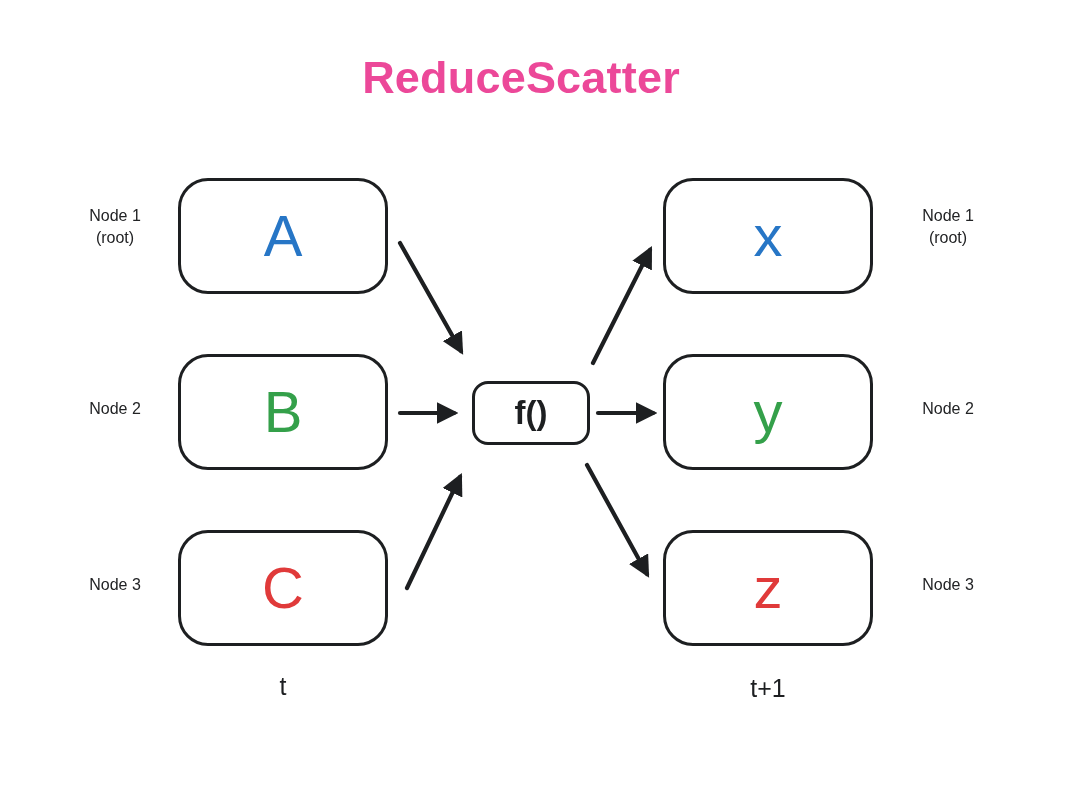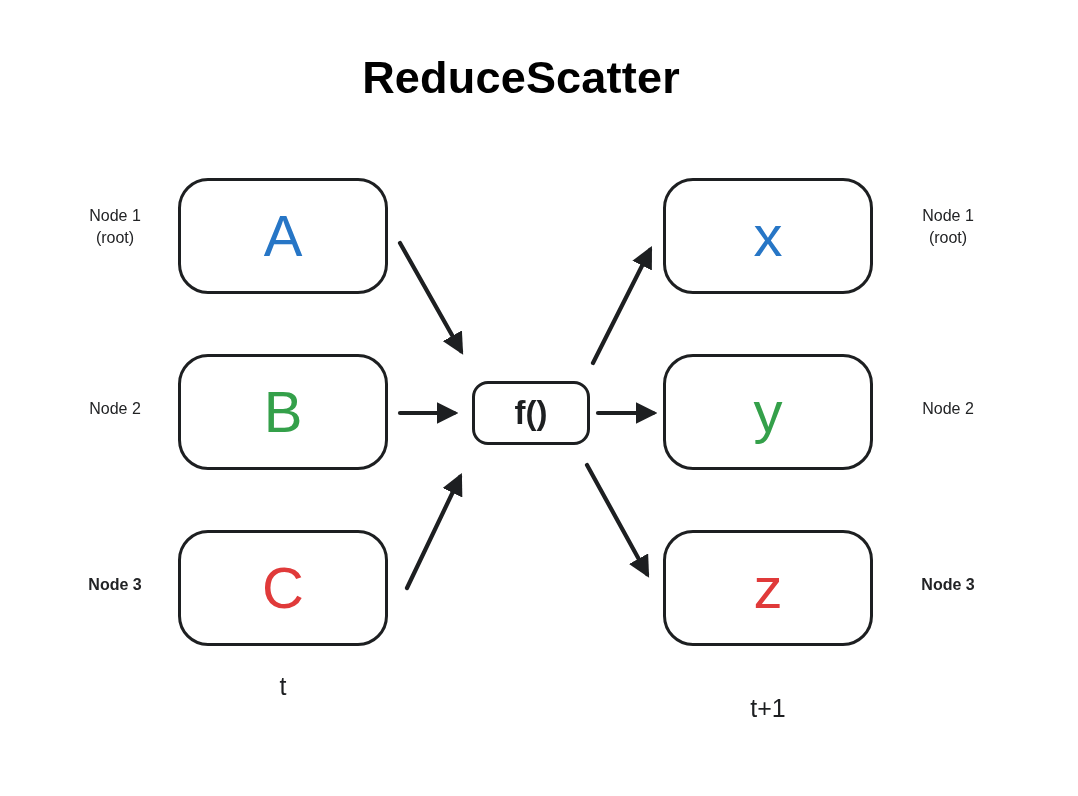--- a/index.html
+++ b/index.html
@@ -14,21 +14,21 @@
   }
   .title {
     position: absolute;
     top: 52px;
     left: 0;
     width: 1042px;
     text-align: center;
     font-size: 45px;
     font-weight: 700;
     letter-spacing: 0.2px;
-    color: #000000;
+    color: #ec4899;
   }
   .node-box {
     position: absolute;
     width: 210px;
     height: 116px;
     box-sizing: border-box;
     border: 3.5px solid #1d1f21;
     border-radius: 30px;
     background: #ffffff;
     display: flex;
@@ -68,21 +68,21 @@
     width: 170px;
     text-align: center;
     font-size: 16px;
     line-height: 1.35;
     color: #222325;
   }
   .side-label.left  { left: 30px; }
   .side-label.right { left: 868px; width: 160px; }
   .lab-r1 { top: 205px; }
   .lab-r2 { top: 398px; text-align: center; }
-  .lab-r3 { top: 574px; font-weight: bold; }
+  .lab-r3 { top: 574px; }
 
   .time-label {
     position: absolute;
     width: 210px;
     text-align: center;
     font-size: 25px;
     color: #1d1f21;
   }
   .arrows {
     position: absolute;
@@ -142,21 +142,21 @@
     <div>(root)</div>
   </div>
   <div class="side-label right lab-r2">
     <div>Node 2</div>
   </div>
   <div class="side-label right lab-r3">
     <div>Node 3</div>
   </div>
 
   <div class="time-label" style="left:178px; top:672px;">t</div>
-  <div class="time-label" style="left:663px; top:674px;margin-top:20px;">t+1</div>
+  <div class="time-label" style="left:663px; top:674px;">t+1</div>
 
   <svg class="arrows" width="1078" height="796" viewBox="0 0 1078 796">
     <defs>
       <marker id="arrowhead" viewBox="0 0 10 10" refX="8" refY="5" markerWidth="5.2" markerHeight="5.2" orient="auto-start-reverse">
         <path d="M 0 0 L 10 5 L 0 10 z" style="fill: rgb(29, 31, 33);"></path>
       </marker>
     </defs>
     <line x1="400" y1="243" x2="461" y2="351" marker-end="url(#arrowhead)" style="stroke: rgb(29, 31, 33);"></line>
     <line x1="400" y1="413" x2="454" y2="413" marker-end="url(#arrowhead)" style="stroke: rgb(29, 31, 33);"></line>
     <line x1="407" y1="588" x2="460" y2="477" marker-end="url(#arrowhead)" style="stroke: rgb(29, 31, 33);"></line>

